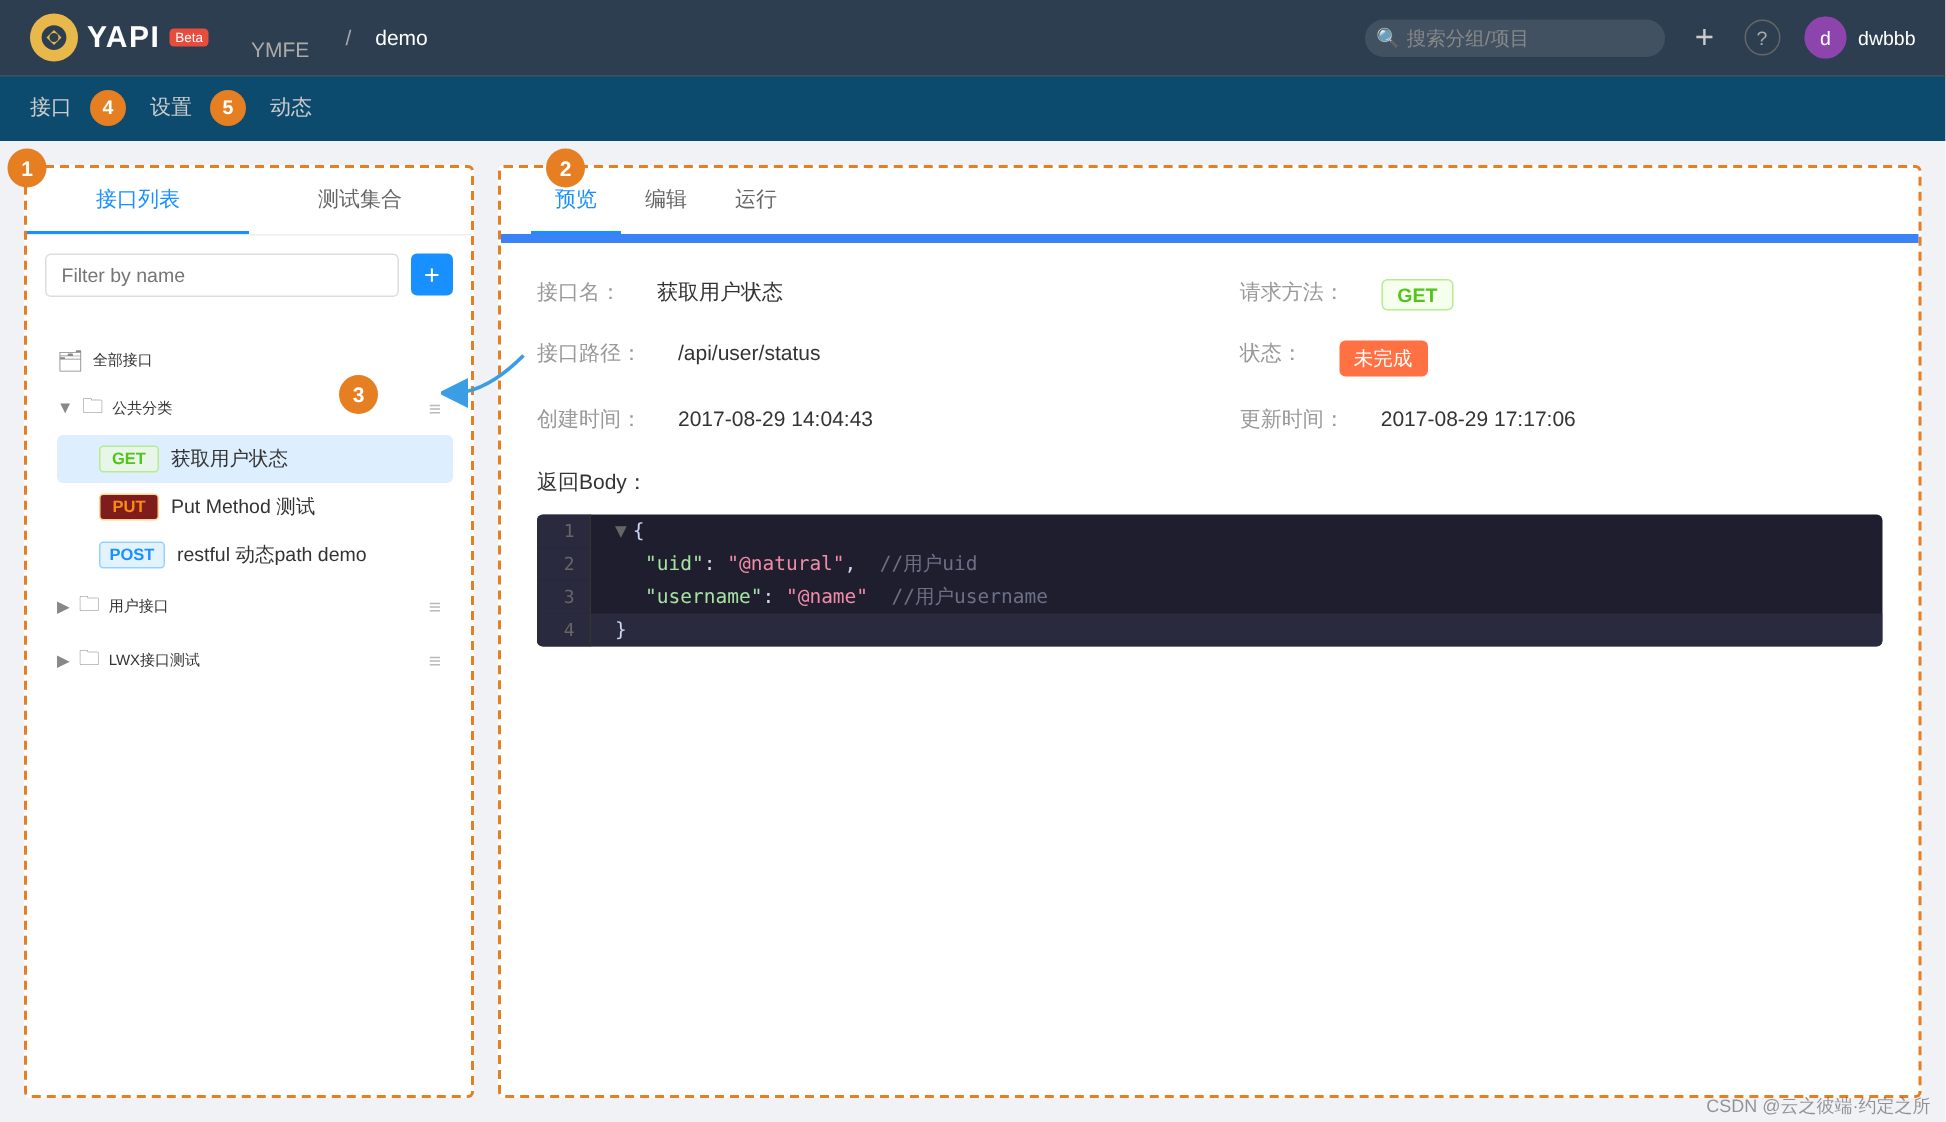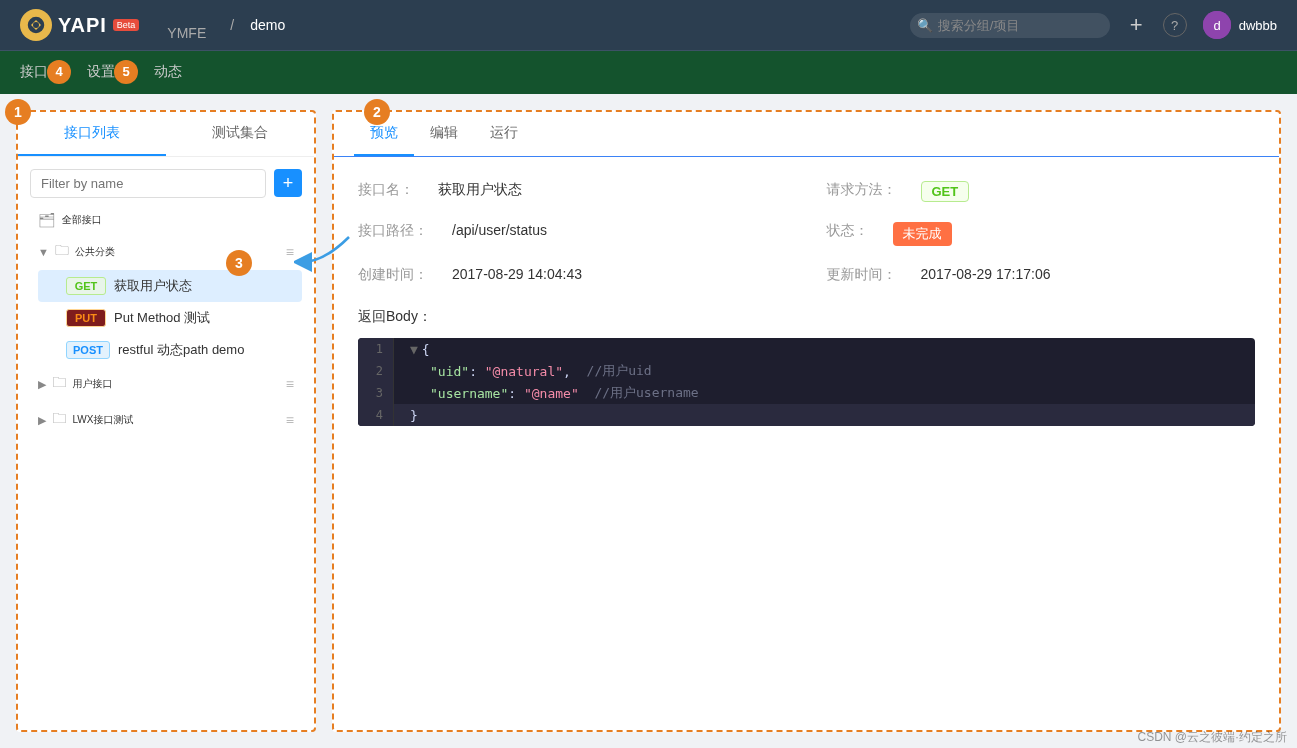--- a/index.html
+++ b/index.html
@@ -13,39 +13,39 @@
     .beta-badge { background: #e74c3c; color: white; font-size: 9px; padding: 1px 4px; border-radius: 3px; vertical-align: super; }
     .breadcrumb-header { color: #aaa; font-size: 14px; margin-left: 8px; }
     .breadcrumb-project { color: white; font-size: 14px; }
     .header-spacer { flex: 1; }
     .header-icon { color: #aaa; font-size: 18px; cursor: pointer; padding: 4px; }
     .avatar-area { display: flex; align-items: center; gap: 8px; cursor: pointer; }
     .avatar { width: 28px; height: 28px; border-radius: 50%; background: #8e44ad; display: flex; align-items: center; justify-content: center; color: white; font-size: 12px; }
     .username { color: white; font-size: 13px; }
 
     
-    .subnav { background: #14532d; border-top: 1px solid #3d5166; display: flex; align-items: center; padding: 0 20px; height: 44px; gap: 7px; }
+    .subnav { background: #0c4a6e; border-top: 1px solid #3d5166; display: flex; align-items: center; padding: 0 20px; height: 44px; gap: 20px; }
     .subnav-item { color: #ccc; font-size: 14px; cursor: pointer; padding: 12px 0; border-bottom: 2px solid transparent; position: relative; }
     .num-badge { width: 24px; height: 24px; border-radius: 50%; display: inline-flex; align-items: center; justify-content: center; color: white; font-weight: bold; font-size: 13px; position: absolute; left: -30px; top: 50%; transform: translateY(-50%); }
     .badge-orange { background: #e67e22; }
 
     
     .main-area { display: flex; padding: 16px; gap: 0; min-height: calc(748px - 94px); }
 
     
     .left-panel { width: 300px; background: white; border-radius: 4px; border: 2px dashed #e67e22; margin-right: 16px; position: relative; flex-shrink: 0; }
     .num-badge-abs { width: 26px; height: 26px; border-radius: 50%; display: flex; align-items: center; justify-content: center; color: white; font-weight: bold; font-size: 14px; position: absolute; z-index: 10; }
     .badge-1 { background: #e67e22; top: -13px; left: -13px; }
 
     .panel-tabs { display: flex; border-bottom: 1px solid #eee; }
     .panel-tab { flex: 1; text-align: center; padding: 12px 0; font-size: 14px; cursor: pointer; color: #666; }
     .panel-tab.active { color: #1890ff; border-bottom: 2px solid #1890ff; }
 
     .panel-body { padding: 12px; }
-    .filter-row { display: flex; gap: 8px; margin-bottom: 8px; }
+    .filter-row { display: flex; gap: 8px; margin-bottom: 28px; }
     .filter-input { flex: 1; border: 1px solid #ddd; border-radius: 4px; padding: 6px 10px; font-size: 13px; color: #999; outline: none; }
     .add-btn { width: 28px; height: 28px; background: #1890ff; border: none; border-radius: 4px; color: white; font-size: 18px; cursor: pointer; display: flex; align-items: center; justify-content: center; }
 
     .tree-item { display: flex; align-items: center; gap: 6px; padding: 6px 8px; cursor: pointer; border-radius: 4px; }
     .tree-label { font-size: 10px; color: #333; }
     .menu-icon { color: #bbb; font-size: 14px; margin-left: auto; }
 
     .api-item { display: flex; align-items: center; gap: 8px; padding: 7px 12px 7px 28px; cursor: pointer; border-radius: 4px; }
     .api-item.active { background: #ddeeff; }
     .method-badge { font-size: 11px; font-weight: bold; padding: 2px 6px; border-radius: 3px; min-width: 40px; text-align: center; }
@@ -53,21 +53,21 @@
     .method-put { background: #7f1d1d; color: #fa8c16; border: 1px solid #ffd591; }
     .method-post { background: #e3f2fd; color: #1890ff; border: 1px solid #91d5ff; }
     .api-name { font-size: 13px; color: #333; }
 
     .sub-group { padding-left: 8px; }
 
     
     .right-panel { flex: 1; background: white; border-radius: 4px; border: 2px dashed #e67e22; position: relative; }
     .badge-2 { background: #e67e22; top: -13px; left: 28px; }
 
-    .content-tabs { display: flex; border-bottom: 1px solid #3b82f6; padding: 0 20px; position: relative; }
+    .content-tabs { display: flex; border-bottom: 6px solid #3b82f6; padding: 0 20px; position: relative; }
     .content-tab { padding: 12px 16px; font-size: 14px; cursor: pointer; color: #666; border-bottom: 2px solid transparent; }
     .content-tab.active { color: #1890ff; border-bottom: 2px solid #1890ff; }
 
     .content-body { padding: 24px; }
 
     .info-grid { display: grid; grid-template-columns: 1fr 1fr; gap: 20px 40px; margin-bottom: 24px; }
     .info-row { display: flex; align-items: flex-start; gap: 24px; }
     .info-label { color: #999; font-size: 14px; white-space: nowrap; }
     .info-value { font-size: 14px; color: #333; }
     .get-badge { background: #f6ffed; color: #52c41a; border: 1px solid #b7eb8f; padding: 2px 10px; border-radius: 4px; font-size: 13px; font-weight: bold; }

